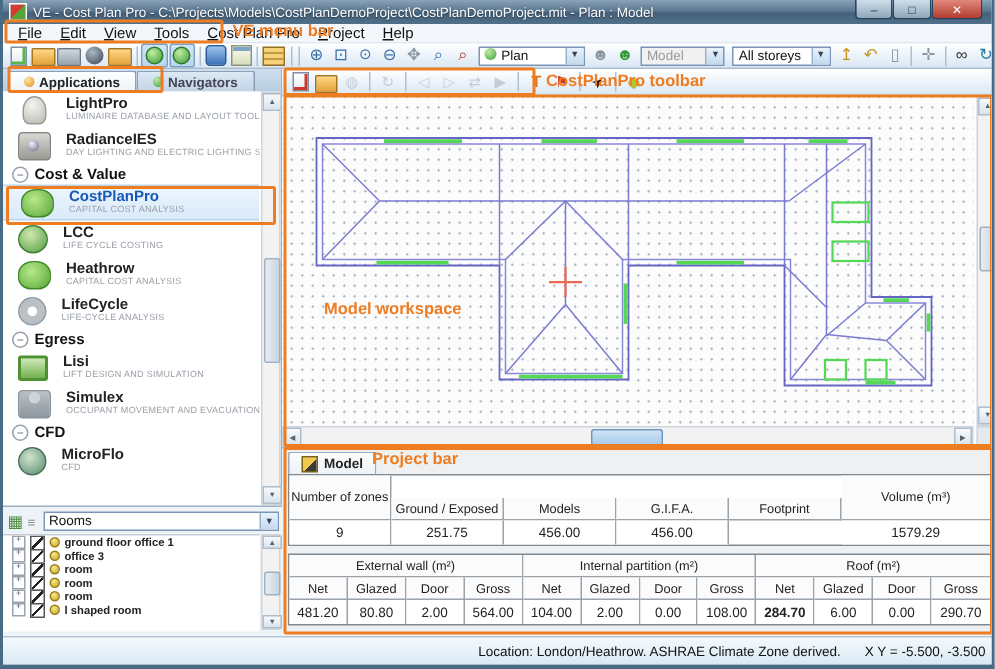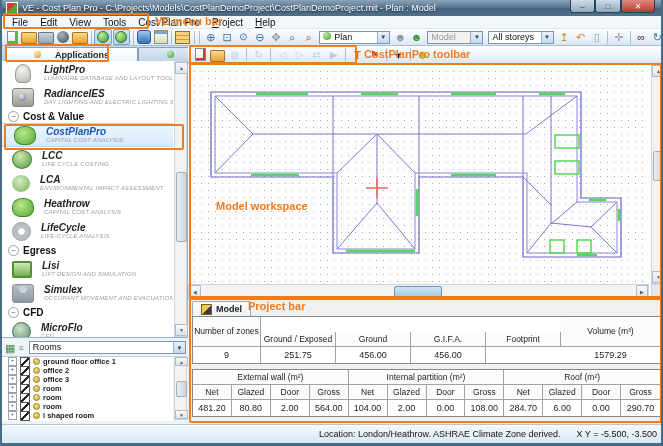--- a/index.html
+++ b/index.html
@@ -56,30 +56,30 @@
   .combo.disabled{background:#f1f1f1;color:#9a9a9a;}
   .combo .mini-globe{width:8px;height:8px;border-radius:50%;background:radial-gradient(circle at 35% 30%,#c2eda0,#3c9c3c);margin-right:3px;}
   .gold{color:#c8921e;}
   .grayic{color:#8a97a3;}
   .dark{color:#333;}
 
   
   #sidebar{left:0;top:46px;width:186px;height:378px;background:#fff;border-right:1px solid #9db1c4;box-sizing:border-box;}
   #sidetabs{position:absolute;left:0;top:0;width:100%;height:15px;background:linear-gradient(#cfdfee,#b7cce1);
     display:flex;align-items:flex-end;padding-left:3px;box-sizing:border-box;}
-  .sidetab{height:14px;display:flex;align-items:center;gap:14px;font-size:9px;font-weight:bold;color:#222;
-    padding:0 28px;border:1px solid #8aa0b8;border-bottom:none;border-radius:2px 2px 0 0;box-sizing:border-box;}
+  .sidetab{height:14px;display:flex;align-items:center;gap:3px;font-size:9px;font-weight:bold;color:#222;
+    padding:0 10px;border:1px solid #8aa0b8;border-bottom:none;border-radius:2px 2px 0 0;box-sizing:border-box;}
   .sidetab.active{background:linear-gradient(#fdfefe,#eef4fa);}
   .sidetab.inactive{background:linear-gradient(#dde9f4,#c2d4e6);color:#445;}
   .tabdot{width:7px;height:7px;border-radius:50%;}
   .tabdot.orange{background:radial-gradient(circle at 35% 30%,#ffe9a0,#e08a20);}
   .tabdot.green{background:radial-gradient(circle at 35% 30%,#c0e8a8,#3a9a3a);}
 
   #app-list{position:absolute;left:0;top:15px;width:171px;height:276px;overflow:hidden;background:#fff;}
-  .app-row{height:24px;display:flex;align-items:center;padding-left:10px;box-sizing:border-box;font-style:italic;}
+  .app-row{height:24px;display:flex;align-items:center;padding-left:10px;box-sizing:border-box;}
   .app-row.sel{background:linear-gradient(#ecf5fd,#d9eafa);border-top:1px solid #bcd4ec;border-bottom:1px solid #bcd4ec;padding-left:12px;}
   .aicon{width:20px;height:17px;margin-right:10px;border-radius:3px;flex:0 0 auto;}
   .atxt{min-width:0;}
   .aname{font-size:10px;font-weight:bold;color:#222;line-height:11px;}
   .app-row.sel .aname{color:#1558b8;}
   .adesc{font-size:6px;color:#9aa0a8;letter-spacing:.2px;line-height:7px;white-space:nowrap;}
   .group-row{height:14px;display:flex;align-items:center;padding-left:6px;gap:4px;}
   .gexp{width:9px;height:9px;border:1px solid #98a2ac;border-radius:50%;font-size:8px;line-height:7px;
     display:flex;align-items:center;justify-content:center;color:#667;background:#fff;}
   .gname{font-size:10px;font-weight:bold;color:#111;}
@@ -290,27 +290,20 @@
           </div>
         </div>
         <div class="app-row">
           <div class="aicon ic-lcc"></div>
           <div class="atxt">
             <div class="aname">LCC</div>
             <div class="adesc">LIFE CYCLE COSTING</div>
           </div>
         </div>
         <div class="app-row">
-          <div class="aicon ic-lca"></div>
-          <div class="atxt">
-            <div class="aname">LCA</div>
-            <div class="adesc">ENVIRONMENTAL IMPACT ASSESSMENT</div>
-          </div>
-        </div>
-        <div class="app-row">
           <div class="aicon ic-costplan"></div>
           <div class="atxt">
             <div class="aname">Heathrow</div>
             <div class="adesc">CAPITAL COST ANALYSIS</div>
           </div>
         </div>
         <div class="app-row">
           <div class="aicon ic-lifecycle"></div>
           <div class="atxt">
             <div class="aname">LifeCycle</div>
@@ -362,26 +355,20 @@
           <span>Rooms</span>
           <span class="arr">▼</span>
         </span>
       </div>
       <div id="rooms-list">
           <div class="room-row">
             <span class="rexp">+</span>
             <span class="rchk"></span>
             <span class="rbulb"></span>
             <span class="rlabel">ground floor office 1</span>
-          </div>
-          <div class="room-row">
-            <span class="rexp">+</span>
-            <span class="rchk"></span>
-            <span class="rbulb"></span>
-            <span class="rlabel">office 2</span>
           </div>
           <div class="room-row">
             <span class="rexp">+</span>
             <span class="rchk"></span>
             <span class="rbulb"></span>
             <span class="rlabel">office 3</span>
           </div>
           <div class="room-row">
             <span class="rexp">+</span>
             <span class="rchk"></span>
@@ -488,21 +475,21 @@
   <div class="abs" id="projectbar">
     <div id="model-tab">
       <span id="model-tab-icon"></span>
       <span>Model</span>
     </div>
 
     <div class="grid-table" id="summary-table">
       <div class="cell" style="grid-row:1/3;grid-column:1;">Number of zones</div>
       <div class="cell" style="grid-row:1/3;grid-column:6;border-right:none;">Volume (m³)</div>
       <div class="cell" style="grid-row:2;grid-column:2;">Ground / Exposed</div>
-      <div class="cell" style="grid-row:2;grid-column:3;">Ground</div>
+      <div class="cell" style="grid-row:2;grid-column:3;">Models</div>
       <div class="cell" style="grid-row:2;grid-column:4;">G.I.F.A.</div>
       <div class="cell" style="grid-row:2;grid-column:5;">Footprint</div>
       <div class="cell val" style="grid-row:3;grid-column:1;border-bottom:none;">9</div>
       <div class="cell val" style="grid-row:3;grid-column:2;border-bottom:none;">251.75</div>
       <div class="cell val" style="grid-row:3;grid-column:3;border-bottom:none;">456.00</div>
       <div class="cell val" style="grid-row:3;grid-column:4;border-bottom:none;">456.00</div>
       <div class="cell val" style="grid-row:3;grid-column:6;border-bottom:none;border-right:none;">1579.29</div>
     </div>
 
     <div class="grid-table" id="areas-grid">
@@ -522,21 +509,21 @@
         <div class="cell" style="grid-area: 2 / 11;">Door</div>
         <div class="cell" style="grid-area: 2 / 12; border-right: none;">Gross</div>
         <div class="cell val" style="grid-area: 3 / 1; border-bottom: none;">481.20</div>
         <div class="cell val" style="grid-area: 3 / 2; border-bottom: none;">80.80</div>
         <div class="cell val" style="grid-area: 3 / 3; border-bottom: none;">2.00</div>
         <div class="cell val" style="grid-area: 3 / 4; border-bottom: none;">564.00</div>
         <div class="cell val" style="grid-area: 3 / 5; border-bottom: none;">104.00</div>
         <div class="cell val" style="grid-area: 3 / 6; border-bottom: none;">2.00</div>
         <div class="cell val" style="grid-area: 3 / 7; border-bottom: none;">0.00</div>
         <div class="cell val" style="grid-area: 3 / 8; border-bottom: none;">108.00</div>
-        <div class="cell val" style="grid-area: 3 / 9; border-bottom: none;">284.70</div>
+        <div class="cell val" style="grid-area: 3 / 9; border-bottom: none; font-weight: bold;">284.70</div>
         <div class="cell val" style="grid-area: 3 / 10; border-bottom: none;">6.00</div>
         <div class="cell val" style="grid-area: 3 / 11; border-bottom: none;">0.00</div>
         <div class="cell val" style="grid-area: 3 / 12; border-bottom: none; border-right: none;">290.70</div>
       </div>
   </div>
 
   <div class="abs" id="statusbar">
     <span>Location: London/Heathrow. ASHRAE Climate Zone derived.</span>
     <span>X Y = -5.500, -3.500</span>
   </div>

